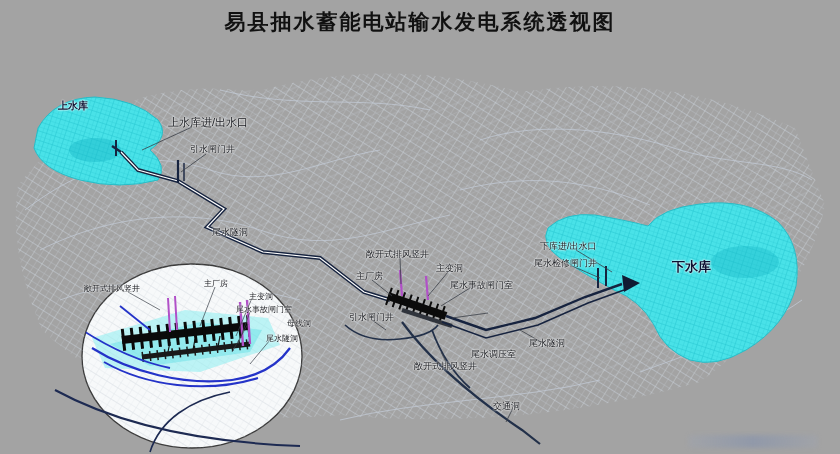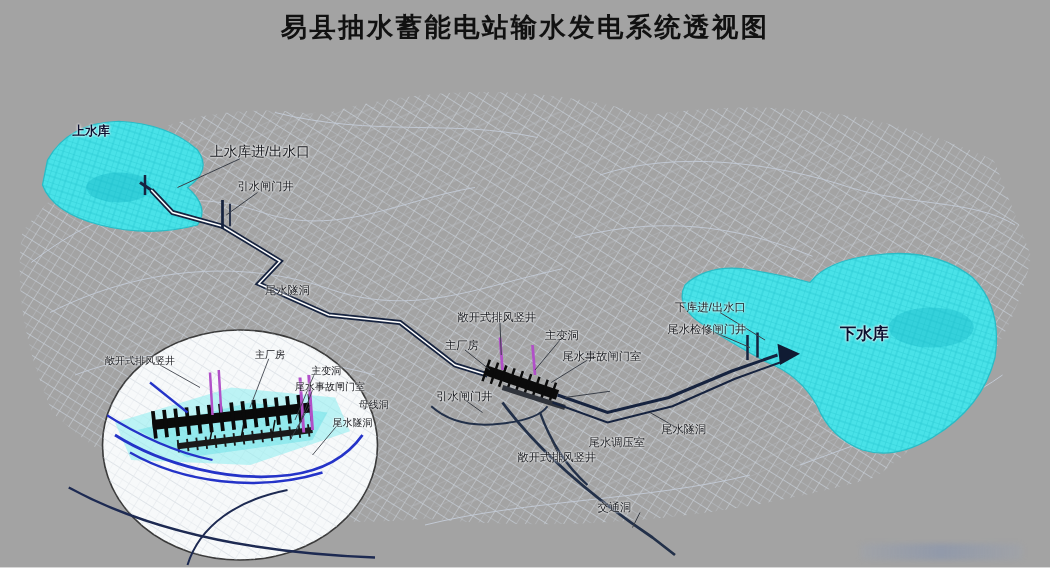--- a/index.html
+++ b/index.html
@@ -162,21 +162,21 @@
       <div class="lbl" style="left: 356px; top: 272px; font-size: 9px;">主厂房</div>
       <div class="lbl" style="left: 436px; top: 264px; font-size: 9px;">主变洞</div>
       <div class="lbl" style="left: 450px; top: 281px; font-size: 9px;">尾水事故闸门室</div>
       <div class="lbl" style="left: 471px; top: 306px; font-size: 9px; margin-top: 44px;">尾水调压室</div>
       <div class="lbl" style="left: 534px; top: 259px; font-size: 9px;">尾水检修闸门井</div>
       <div class="lbl" style="left: 540px; top: 242px; font-size: 9px;">下库进/出水口</div>
       <div class="lbl bold" style="left: 672px; top: 260px; font-size: 13px;">下水库</div>
       <div class="lbl" style="left: 349px; top: 313px; font-size: 9px;">引水闸门井</div>
       <div class="lbl" style="left: 529px; top: 339px; font-size: 9px;">尾水隧洞</div>
       <div class="lbl" style="left: 414px; top: 362px; font-size: 9px;">敞开式排风竖井</div>
-      <div class="lbl" style="left: 478px; top: 402px; font-size: 9px; text-align: right;">交通洞</div>
+      <div class="lbl" style="left: 493px; top: 402px; font-size: 9px; text-align: right;">交通洞</div>
       <div class="lbl" style="left: 84px; top: 285px; font-size: 8px;">敞开式排风竖井</div>
       <div class="lbl" style="left: 204px; top: 280px; font-size: 8px;">主厂房</div>
       <div class="lbl" style="left: 249px; top: 293px; font-size: 8px;">主变洞</div>
       <div class="lbl" style="left: 236px; top: 306px; font-size: 8px;">尾水事故闸门室</div>
       <div class="lbl" style="left: 239px; top: 320px; font-size: 8px; padding-left: 48px;">母线洞</div>
       <div class="lbl" style="left: 266px; top: 335px; font-size: 8px;">尾水隧洞</div>
     </div>
   <div class="watermark"></div>
 </div>
 

